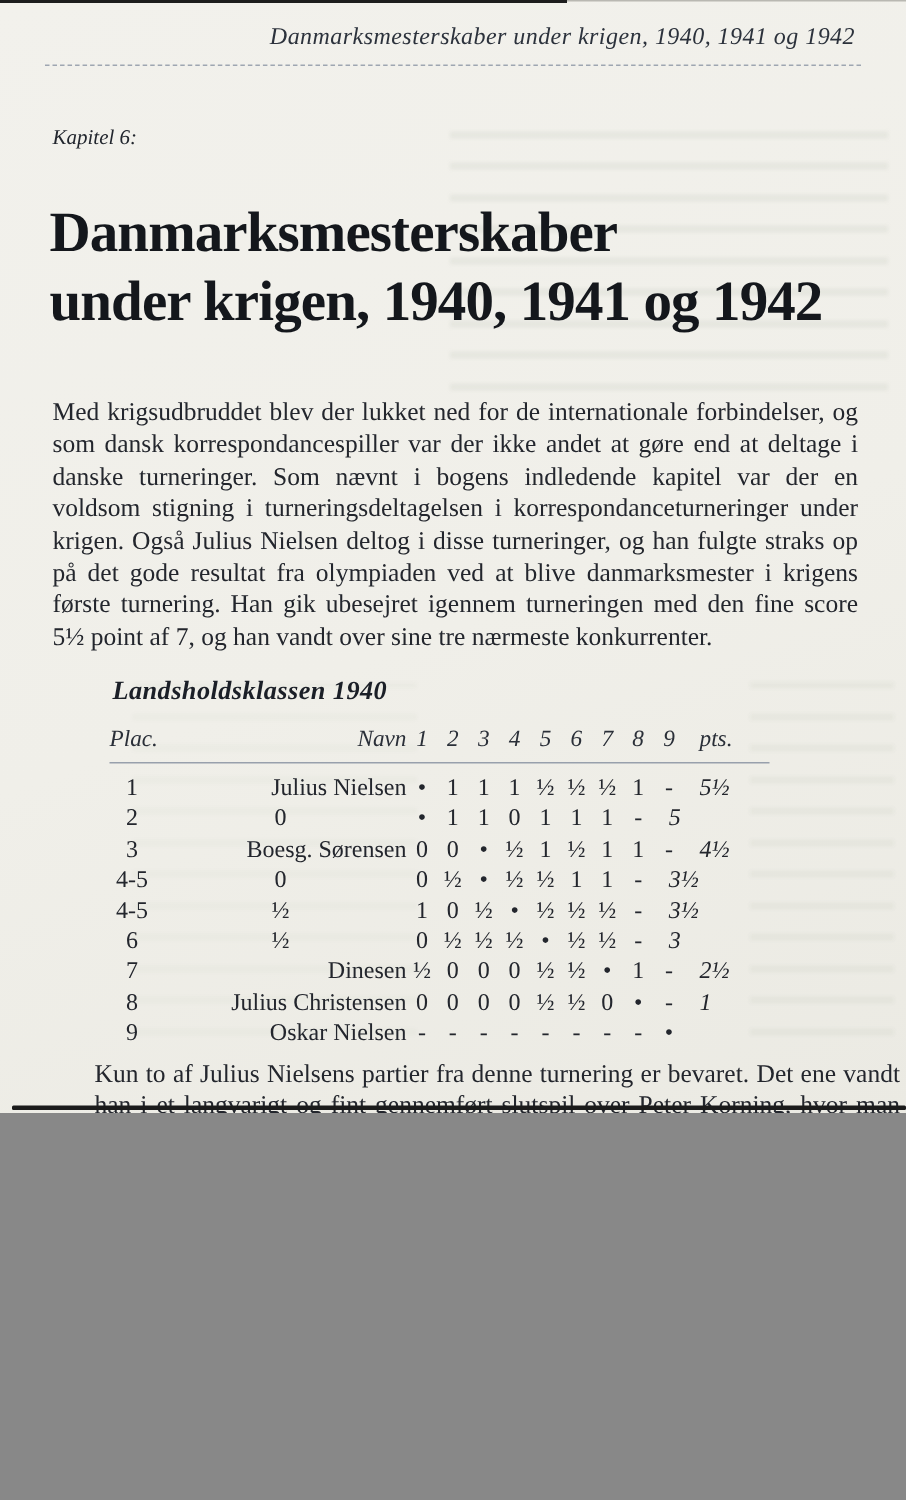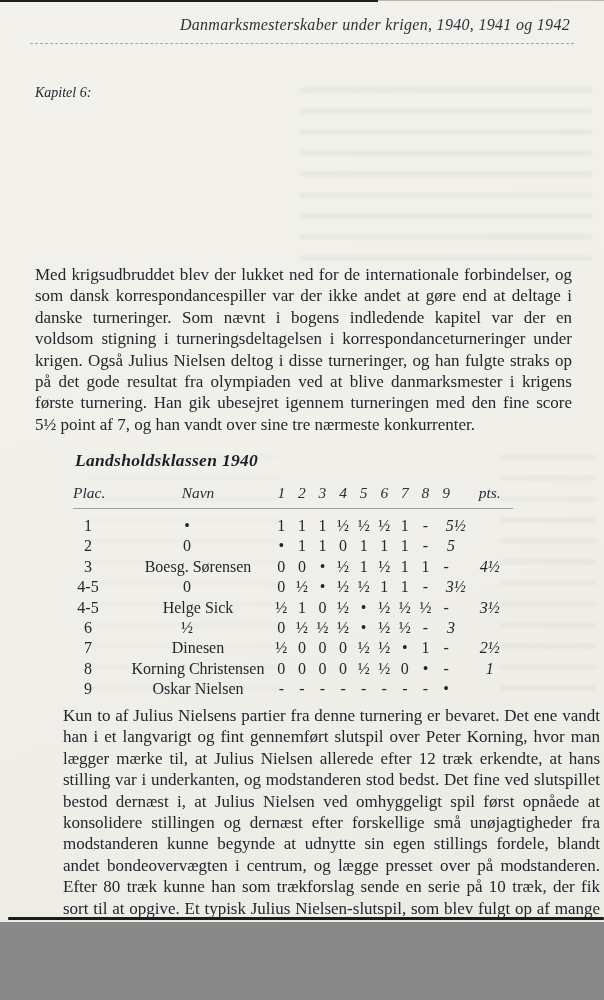--- a/index.html
+++ b/index.html
@@ -1,18 +1,18 @@
 <!DOCTYPE html>
 <html><head>
 <meta charset="utf-8">
 <style>
   html,body { margin:0; padding:0; background:#888; }
   .page {
     position:relative;
-    width:604px; height:922px;
+    width:604px; height:742px;
     margin:0 auto;
     background:linear-gradient(160deg,#f2f1ec 0%,#f0efe9 55%,#ebeae3 100%);
     font-family:"Liberation Serif","DejaVu Serif",serif;
     color:#23262d;
     overflow:hidden;
   }
   
   .scan-strip-top { position:absolute; top:0; left:0; width:378px; height:2px; background:#1d1d1d; }
   .scan-strip-top2 { position:absolute; top:0; left:378px; right:0; height:1px; background:#b9b8b2; }
   .scan-strip-bottom { position:absolute; bottom:2px; left:8px; right:0; height:3px; background:#1b1b1b; border-radius:1px; }
@@ -44,43 +44,47 @@
   .para-2 { top:705px;margin-left:28px; }
 
   .table-block { position:absolute; top:450px; left:73px; width:440px; }
   .table-caption { font-weight:bold; font-style:italic; font-size:17.5px; letter-spacing:.3px; color:#1b1f27; margin:0 0 13px 2px; }
   .trow { display:grid; grid-template-columns:30px 168px repeat(9,20.6px) 1fr; align-items:baseline; }
   .thead { font-style:italic; font-size:15.5px; padding-bottom:6px; border-bottom:1.3px solid #98a0ac; color:#2a2f38; }
   .tbody { padding-top:7px; }
   .tbody .trow { font-size:16px; line-height:20.4px; }
   .c { display:block; white-space:nowrap; }
   .c.plac { text-align:center; }
-  .c.navn { padding-left:22px; text-align:center; }
+  .c.navn { padding-left:22px; text-align:right; }
   .c.rc   { text-align:center; }
-  .c.pts  { padding-left:10px; text-align:center;font-style:italic; }
+  .c.pts  { padding-left:10px; text-align:left;font-style:italic; }
 
   .page-number { position:absolute; top:952px; right:28px; font-size:16.5px; color:#23262d; }
 </style>
 </head>
 <body>
 
 <div class="page">
 
   <div class="scan-strip-top"></div>
   <div class="scan-strip-top2"></div>
 
   <div class="bleed bleed-a"></div>
   <div class="bleed bleed-b"></div>
   <div class="bleed bleed-c"></div>
 
   <div class="running-head">Danmarksmesterskaber under krigen, 1940, 1941 og 1942</div>
   <div class="head-rule"></div>
 
   <div class="chapter-label">Kapitel 6:</div>
 
+  <div class="page-title">
+    <span>Danmarksmesterskaber</span><br>
+    <span>under krigen, 1940, 1941 og 1942</span>
+  </div>
 
   <div class="para para-1">Med krigsudbruddet blev der lukket ned for de internationale forbindelser, og som dansk korrespondancespiller var der ikke andet at gøre end at deltage i danske turneringer. Som nævnt i bogens indledende kapitel var der en voldsom stigning i turneringsdeltagelsen i korrespondanceturneringer under krigen. Også Julius Nielsen deltog i disse turneringer, og han fulgte straks op på det gode resultat fra olympiaden ved at blive danmarksmester i krigens første turnering. Han gik ubesejret igennem turneringen med den fine score 5½ point af 7, og han vandt over sine tre nærmeste konkurrenter.</div>
 
   <div class="table-block">
     <div class="table-caption">Landsholdsklassen 1940</div>
     <div>
       <div class="trow thead" id="thead-row">
         <span class="c plac hd">Plac.</span>
         <span class="c navn hd">Navn</span>
         <span class="c rc hd">1</span>
@@ -90,20 +94,21 @@
           <span class="c rc hd">5</span>
           <span class="c rc hd">6</span>
           <span class="c rc hd">7</span>
           <span class="c rc hd">8</span>
           <span class="c rc hd">9</span>
           <span class="c pts hd" id="col-pts">pts.</span>
       </div>
       <div class="tbody" id="tbody">
           <div class="trow">
             <span class="c plac">1</span>
+            <span class="c navn">Julius Nielsen</span>
             <span class="c rc">•</span>
             <span class="c rc">1</span>
             <span class="c rc">1</span>
             <span class="c rc">1</span>
             <span class="c rc">½</span>
             <span class="c rc">½</span>
             <span class="c rc">½</span>
             <span class="c rc">1</span>
             <span class="c rc">-</span>
             <span class="c pts">5½</span>
@@ -143,21 +148,20 @@
             <span class="c rc">•</span>
             <span class="c rc">½</span>
             <span class="c rc">½</span>
             <span class="c rc">1</span>
             <span class="c rc">1</span>
             <span class="c rc">-</span>
             <span class="c pts">3½</span>
           </div>
           <div class="trow">
             <span class="c plac">4-5</span>
-            <span class="c navn">Helge Sick</span>
             <span class="c rc">½</span>
             <span class="c rc">1</span>
             <span class="c rc">0</span>
             <span class="c rc">½</span>
             <span class="c rc">•</span>
             <span class="c rc">½</span>
             <span class="c rc">½</span>
             <span class="c rc">½</span>
             <span class="c rc">-</span>
             <span class="c pts">3½</span>
@@ -184,21 +188,21 @@
             <span class="c rc">0</span>
             <span class="c rc">½</span>
             <span class="c rc">½</span>
             <span class="c rc">•</span>
             <span class="c rc">1</span>
             <span class="c rc">-</span>
             <span class="c pts">2½</span>
           </div>
           <div class="trow">
             <span class="c plac">8</span>
-            <span class="c navn">Korning Christensen</span>
+            <span class="c navn">Julius Christensen</span>
             <span class="c rc">0</span>
             <span class="c rc">0</span>
             <span class="c rc">0</span>
             <span class="c rc">0</span>
             <span class="c rc">½</span>
             <span class="c rc">½</span>
             <span class="c rc">0</span>
             <span class="c rc">•</span>
             <span class="c rc">-</span>
             <span class="c pts">1</span>

